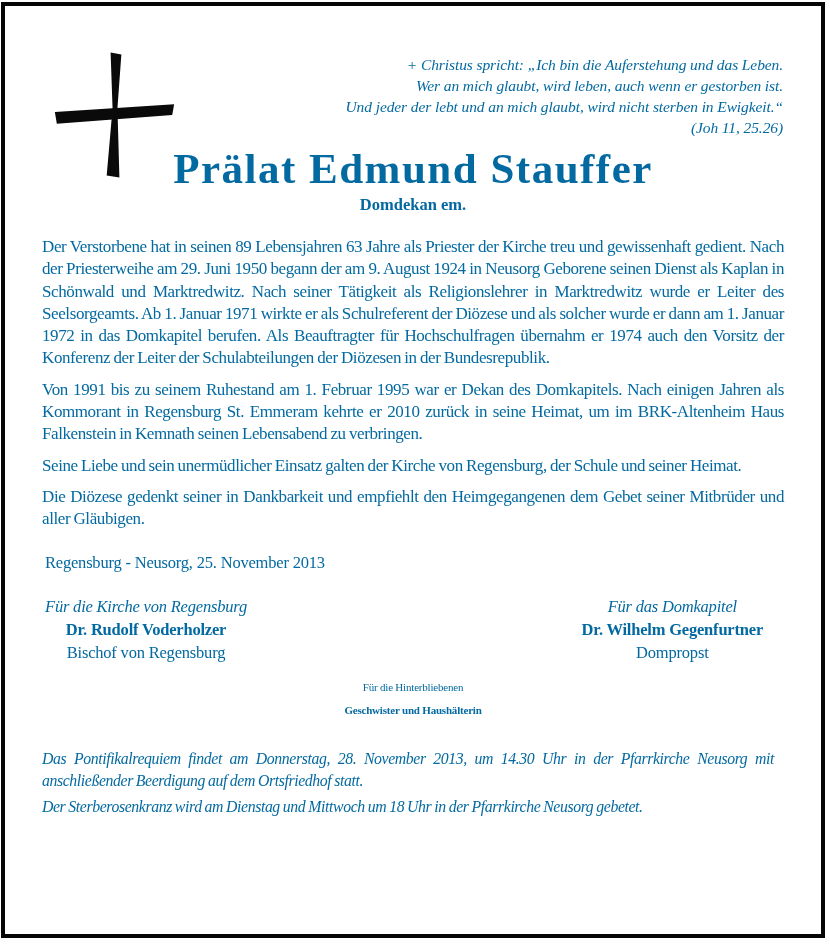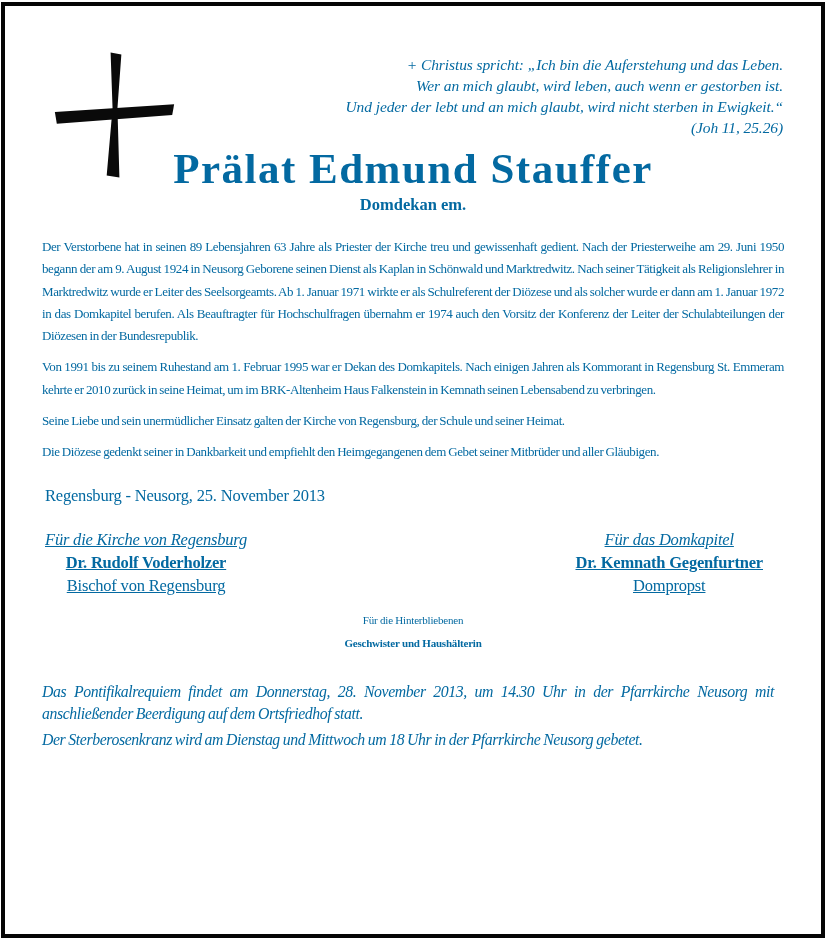--- a/index.html
+++ b/index.html
@@ -50,41 +50,40 @@
     letter-spacing: 1.5px;
   }
   .deceased-title {
     margin-top: 2px;
     text-align: center;
     font-weight: bold;
     font-size: 16.5px;
   }
   .body-text {
     margin: 21px 37px 0 37px;
-    font-size: 13px;
+    font-size: 17px;
     line-height: 22.3px;
     text-align: justify;
     letter-spacing: -0.4px;
     word-spacing: -0.6px;
   }
   .body-text p { margin: 0 0 9px 0; }
   .body-text p:last-child { margin-bottom: 0; }
   .dateline {
     margin: 22px 37px 0 40px;
     font-size: 16.5px;
     letter-spacing: -0.2px;
   }
   .sig-row {
     display: flex;
     justify-content: space-between;
     margin: 22px 58px 12px 40px;
     font-size: 16.5px;
     line-height: 23px;
     letter-spacing: -0.2px;
-    text-decoration: underline;
   }
   .sig { text-align: center; }
   .sig-role { font-style: italic; }
   .sig-name { font-weight: bold; }
   .sig-center {
     margin-top: 5px;
     text-align: center;
     font-size: 11px;
     line-height: 23px;
     letter-spacing: -0.2px;
@@ -131,21 +130,21 @@
   <div class="dateline">Regensburg - Neusorg, 25. November 2013</div>
 
   <div class="sig-row">
     <div class="sig">
       <div class="sig-role">Für die Kirche von Regensburg</div>
       <div class="sig-name">Dr. Rudolf Voderholzer</div>
       <div class="sig-sub">Bischof von Regensburg</div>
     </div>
     <div class="sig">
       <div class="sig-role">Für das Domkapitel</div>
-      <div class="sig-name">Dr. Kemnath Gegenfurtner</div>
+      <div class="sig-name">Dr. Wilhelm Gegenfurtner</div>
       <div class="sig-sub">Dompropst</div>
     </div>
   </div>
 
   <div class="sig-center">
     <div>Für die Hinterbliebenen</div>
     <div class="sig-name">Geschwister und Haushälterin</div>
   </div>
 
   <div class="funeral">

